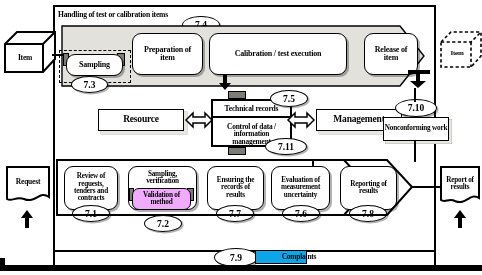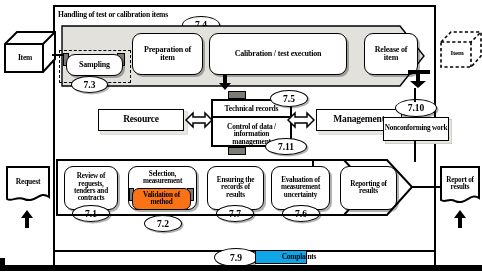--- a/index.html
+++ b/index.html
@@ -19,21 +19,21 @@
 
   
   .outer-frame{border:2px solid #000;background:transparent;}
 
   
   .rbox{
     background:#fff;border:1.6px solid #000;border-radius:9px;
     box-shadow:2px 2px 0 rgba(0,0,0,0.30);
   }
   .rbox-inner{
-    background:#f97316;border:1.6px solid #000;border-radius:7px;
+    background:#f0abfc;border:1.6px solid #000;border-radius:7px;
   }
 
   
   .dashbox{border:1.3px dashed #000;background:transparent;}
 
   
   .sqbox{
     background:#fff;border:1.2px solid #000;
     box-shadow:3px 3px 0 #e8e6e1, 3px 3px 0 0.5px #bdbab4;
   }
@@ -189,21 +189,21 @@
       <path d="M0,0 L33,0 L58,27 L33,55 L0,55" fill="none" stroke="#000" stroke-width="2"></path>
     </svg>
   </div>
 
   <div class="abs rbox" style="left:64px;top:166px;width:54px;height:44px;">
     <div class="txt" style="width:100%;height:100%;font-size:7.2px;padding:0 3px;box-sizing:border-box;">Review of requests, tenders and contracts</div>
   </div>
   <div class="abs ell" style="left:72px;top:205px;width:38px;height:17px;font-size:9.5px;">7.1</div>
 
   <div class="abs rbox" style="left:128px;top:166px;width:69px;height:44px;">
-    <div class="txt" style="width:100%;height:22px;font-size:7.2px;padding:0 3px;box-sizing:border-box;">Selection, measurement</div>
+    <div class="txt" style="width:100%;height:22px;font-size:7.2px;padding:0 3px;box-sizing:border-box;">Sampling, verification</div>
   </div>
   <div class="abs tabtop" style="left:129px;top:188px;width:5px;height:13px;"></div>
   <div class="abs tabtop" style="left:187px;top:188px;width:7px;height:13px;"></div>
   <div class="abs rbox-inner" style="left:132px;top:188px;width:59px;height:22px;">
     <div class="txt" style="width:100%;height:100%;font-size:7.2px;padding:0 2px;box-sizing:border-box;">Validation of method</div>
   </div>
   <div class="abs ell" style="left:144px;top:215px;width:38px;height:17px;font-size:9.5px;">7.2</div>
 
   <div class="abs rbox" style="left:207px;top:166px;width:57px;height:44px;">
     <div class="txt" style="width:100%;height:100%;font-size:7.2px;padding:0 3px;box-sizing:border-box;">Ensuring the records of results</div>
@@ -211,20 +211,21 @@
   <div class="abs ell" style="left:216px;top:205px;width:38px;height:17px;font-size:9.5px;">7.7</div>
 
   <div class="abs rbox" style="left:271px;top:166px;width:59px;height:44px;">
     <div class="txt" style="width:100%;height:100%;font-size:7.2px;padding:0 3px;box-sizing:border-box;">Evaluation of measurement uncertainty</div>
   </div>
   <div class="abs ell" style="left:282px;top:205px;width:38px;height:17px;font-size:9.5px;">7.6</div>
 
   <div class="abs rbox" style="left:340px;top:166px;width:57px;height:44px;">
     <div class="txt" style="width:100%;height:100%;font-size:7.2px;padding:0 3px;box-sizing:border-box;">Reporting of results</div>
   </div>
+  <div class="abs ell" style="left:349px;top:205px;width:38px;height:17px;font-size:9.5px;">7.8</div>
 
   <div class="abs" style="left:57px;top:160px;width:356px;height:55px;">
     <svg width="356" height="55" viewBox="0 0 356 55">
       <path d="M0,0 L330,0 L355,27 L330,55 L0,55 Z" fill="none" stroke="#000" stroke-width="2"></path>
     </svg>
   </div>
 
   <div class="abs" style="left:6px;top:166px;width:44px;height:40px;">
     <svg width="44" height="40" viewBox="0 0 44 40">
       <path d="M1,1 L43,1 L43,31 C33,24 30,38 18,33 C10,30 6,36 1,33 Z" fill="#fff" stroke="#000" stroke-width="2"></path>

